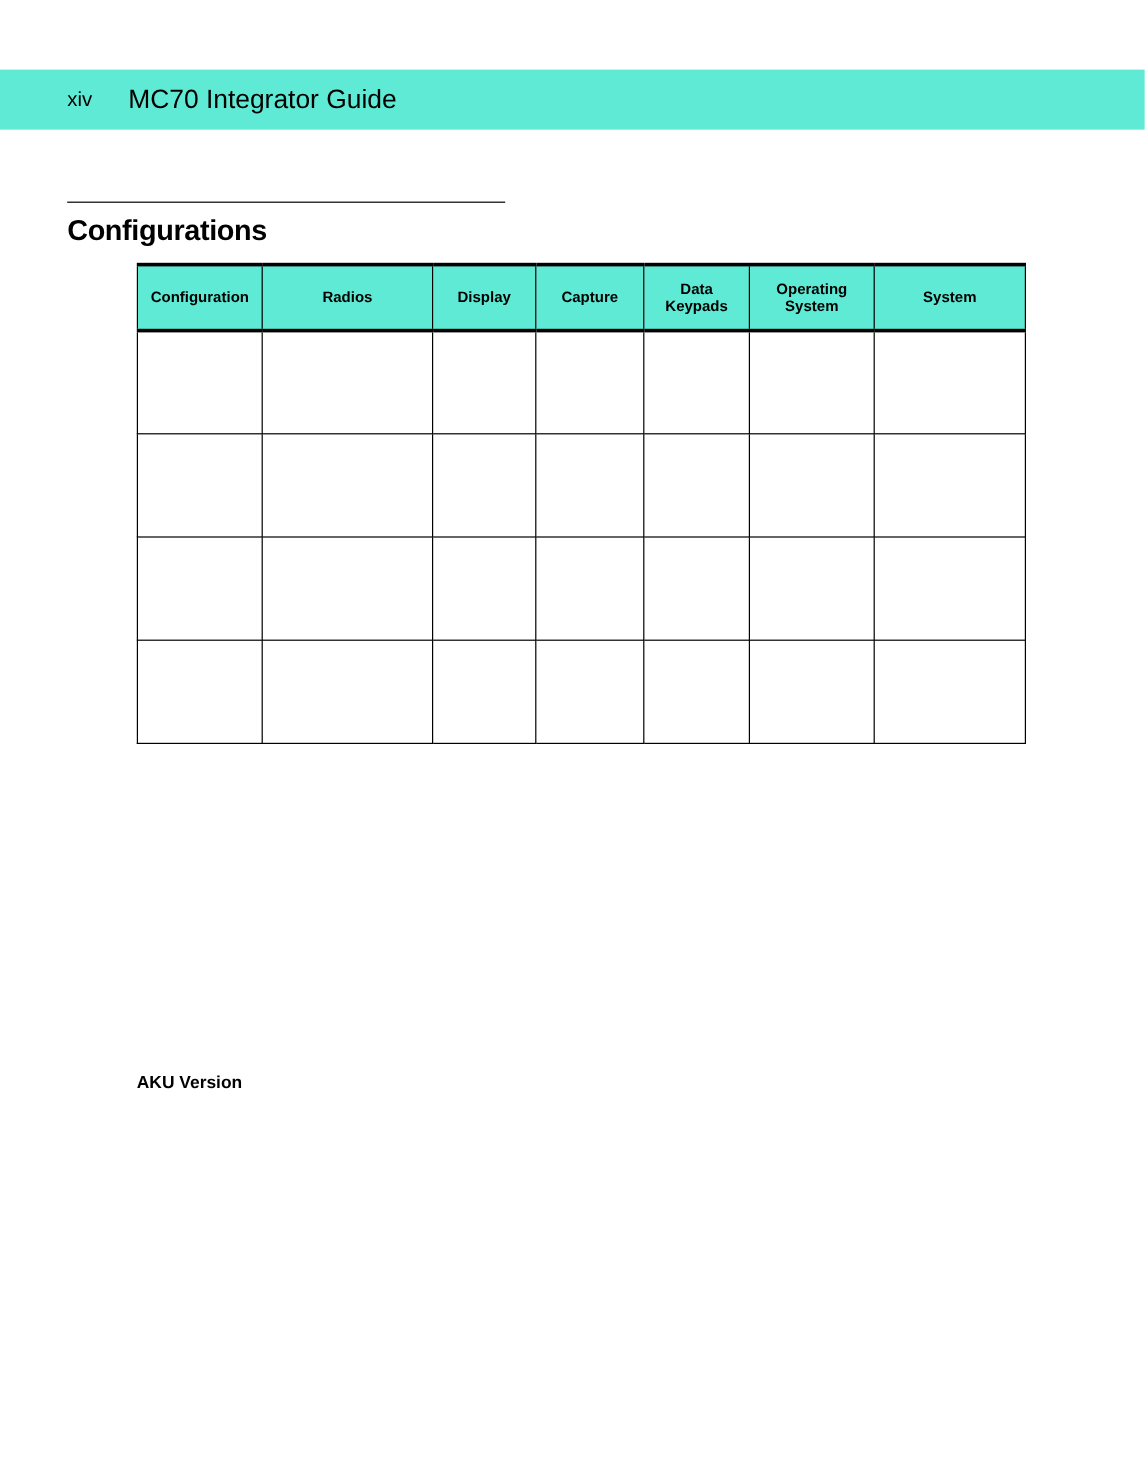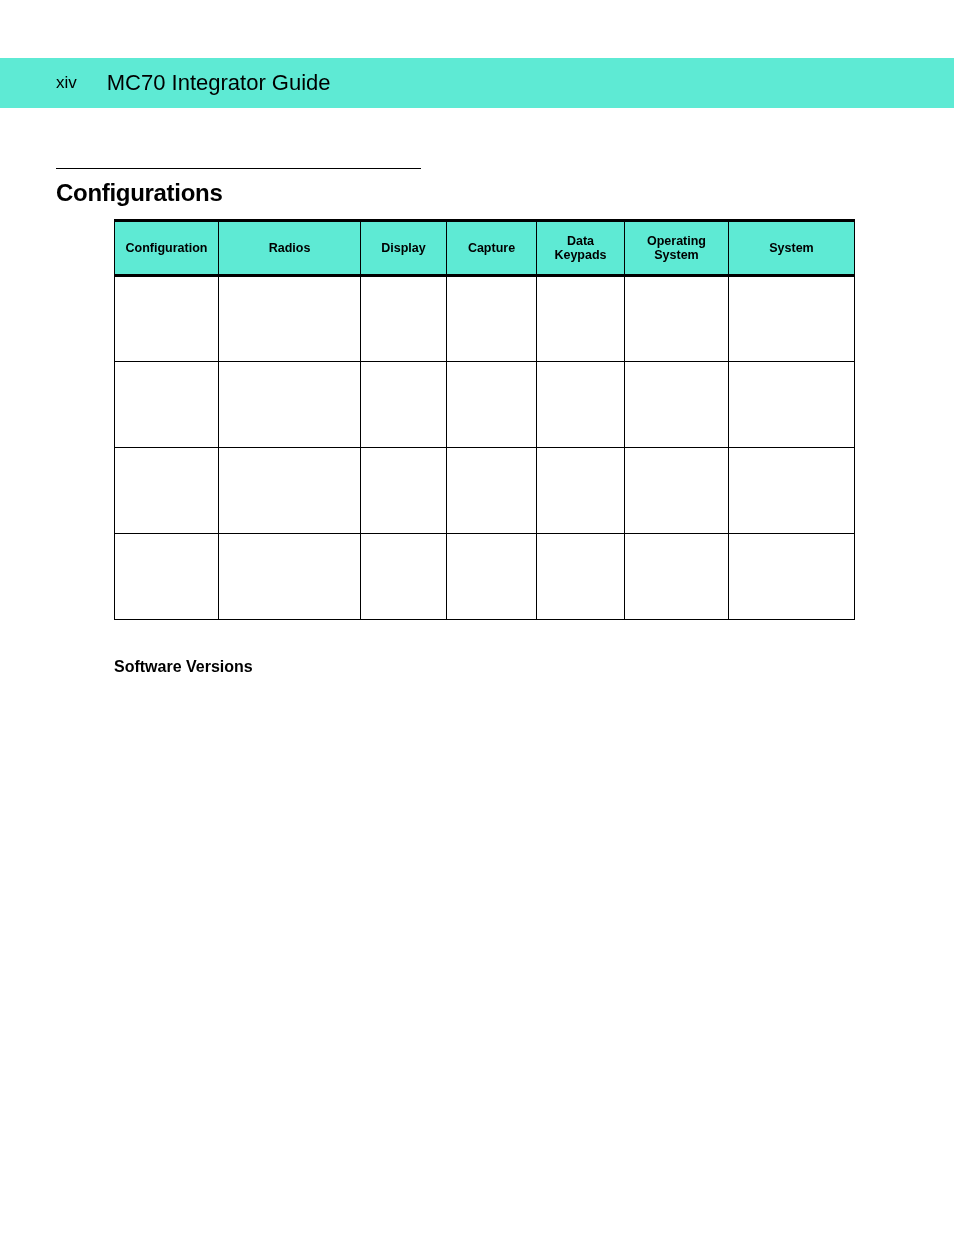--- a/index.html
+++ b/index.html
@@ -149,15 +149,15 @@
         <td></td>
         <td></td>
         <td></td>
         <td></td>
         <td></td>
         <td></td>
       </tr>
     </tbody>
   </table>
 
-  <h2 class="subheading">Software Versions</h2>
 
+  <h3 class="subsubheading" style="margin-top:275px;">AKU Version</h3>
 </div>
 
 </body></html>

